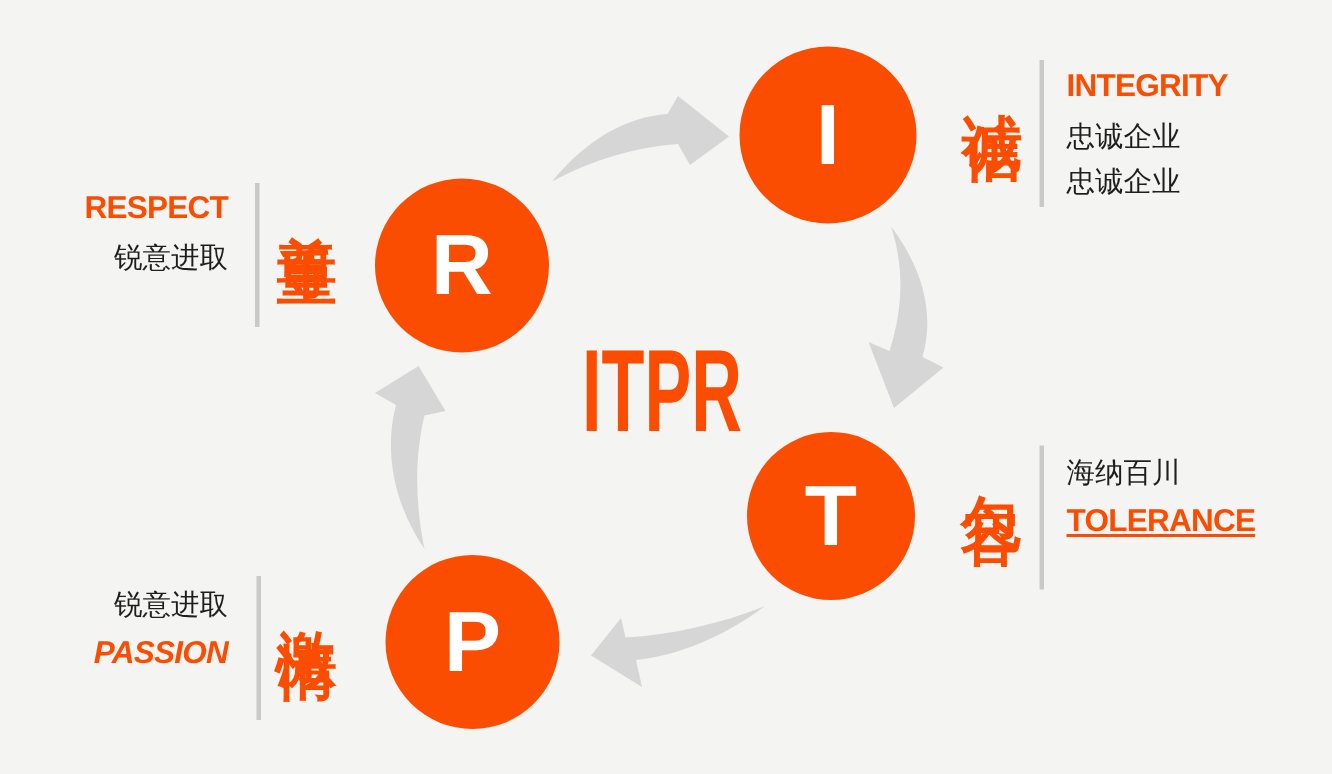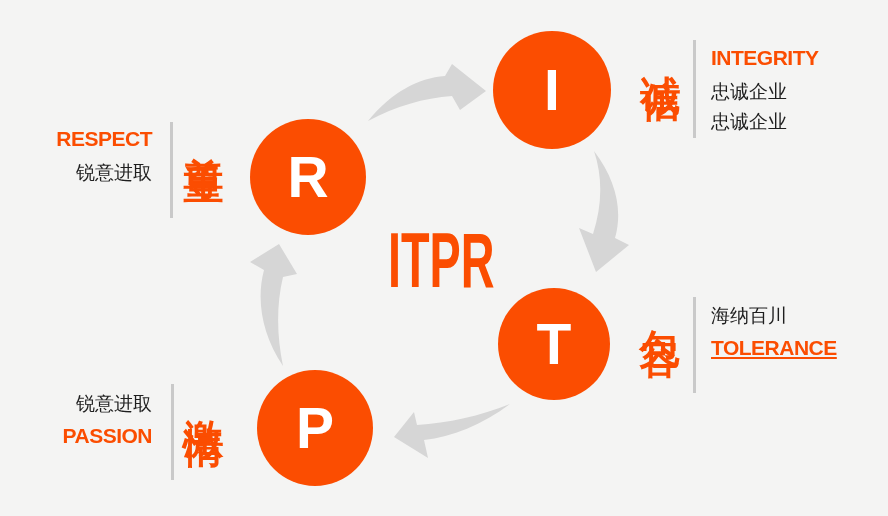--- a/index.html
+++ b/index.html
@@ -79,21 +79,21 @@
     font-weight: 500;
     white-space: nowrap;
   }
   #block-respect { left: 45px; top: 128px; width: 107px; text-align: right; }
   #block-respect .en-label { margin-bottom: 8px; }
   #block-integrity { left: 711px; top: 47px; text-align: left; }
   #block-integrity .en-label { margin-bottom: 8px; }
   #block-tolerance { left: 711px; top: 301px; text-align: left; }
   #block-tolerance .en-label { margin-top: 6px; text-decoration: underline; }
   #block-passion { left: 45px; top: 389px; width: 107px; text-align: right; }
-  #block-passion .en-label { margin-top: 6px; }
+  #block-passion .en-label { margin-top: 6px; font-style: italic; }
 
   .center-title {
     position: absolute;
     left: 388px;
     top: 221px;
     color: #fb4d01;
     font-weight: bold;
     font-size: 78px;
     line-height: 1;
     transform: scaleX(0.60);

